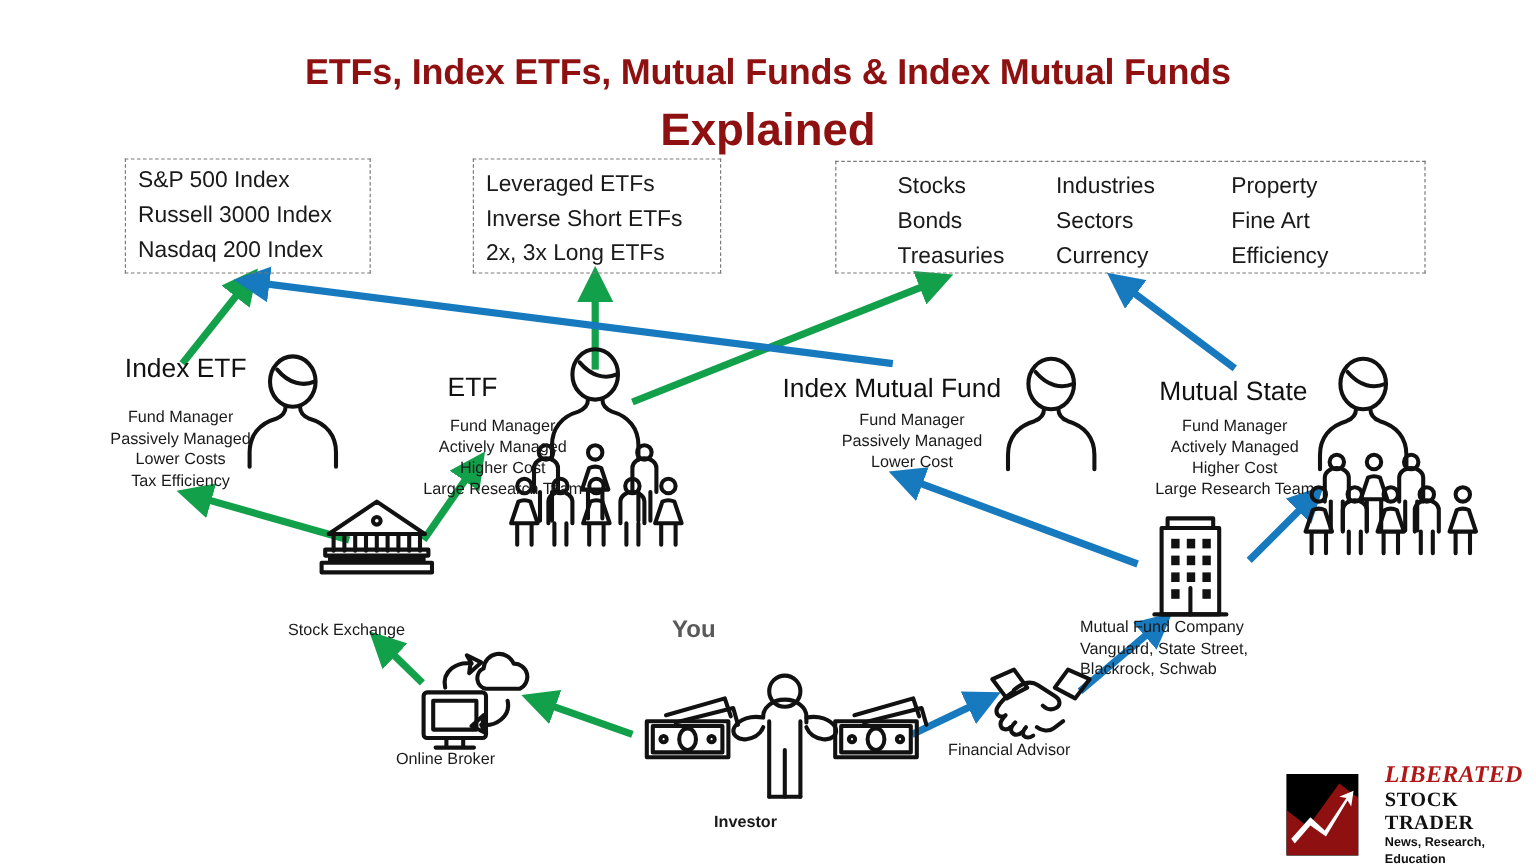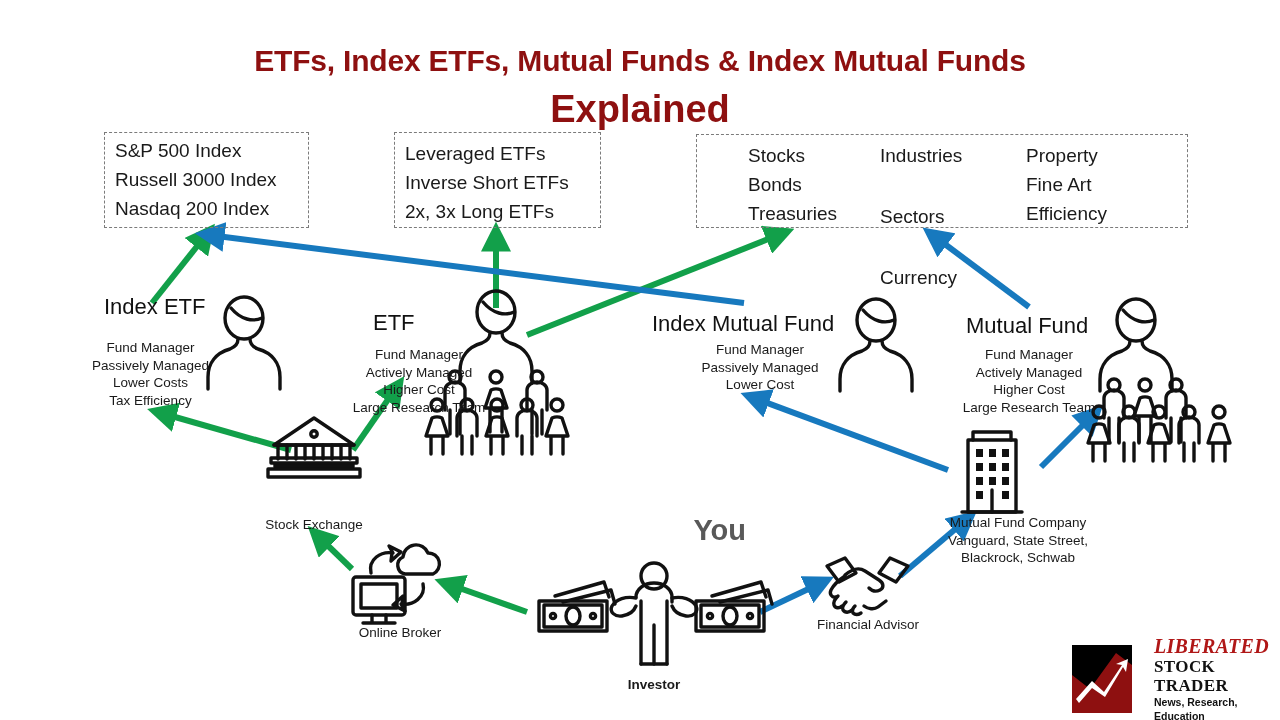--- a/index.html
+++ b/index.html
@@ -32,21 +32,21 @@
   }
   .asset-col{display:flex;flex-direction:column;}
   .asset-line{
     font-size:19px;color:#1a1a1a;line-height:29px;white-space:nowrap;
   }
 
   #box-index{left:104px;top:132px;width:205px;height:96px;align-items:center;}
   #box-lev{left:394px;top:132px;width:207px;height:96px;}
   #box-assets{left:696px;top:134px;width:492px;height:94px;justify-content:center;}
   #box-assets .asset-col{width:132px;}
-  #box-assets .asset-col.c2{width:146px;gap:32px;}
+  #box-assets .asset-col.c2{width:146px;}
   #box-assets .asset-col.c1{margin-left:22px;}
 
   
   .fund-title{
     font-size:22px;color:#111;white-space:nowrap;
   }
   .fund-sub{
     font-size:13.5px;color:#1a1a1a;line-height:17.5px;text-align:center;white-space:nowrap;
   }
 
@@ -56,30 +56,30 @@
   #t-etf{left:373px;top:310px;}
   #s-etf{left:333px;top:346px;width:172px;}
 
   #t-imf{left:652px;top:311px;}
   #s-imf{left:676px;top:341px;width:168px;}
 
   #t-mf{left:966px;top:313px;}
   #s-mf{left:938px;top:346px;width:182px;}
 
   
-  .cap{font-size:13.5px;color:#1a1a1a;text-align:center;line-height:17px;white-space:nowrap;}
+  .cap{font-size:13.5px;color:#1a1a1a;text-align:left;line-height:17px;white-space:nowrap;}
   #cap-stock-exch{left:240px;top:516px;width:148px;}
   #cap-broker{left:330px;top:624px;width:140px;}
   #cap-investor{left:595px;top:676px;width:118px;font-weight:bold;}
   #cap-advisor{left:790px;top:616px;width:156px;}
   #cap-mfc{left:900px;top:514px;width:236px;line-height:17.5px;}
 
   #label-you{
-    left:560px;top:514px;width:186px;text-align:right;
-    font-size:29px;font-weight:bold;color:#595959;
+    left:560px;top:514px;width:186px;text-align:left;
+    font-size:20px;font-weight:bold;color:#595959;
   }
 
   
   svg.layer{position:absolute;left:0;top:0;width:1280px;height:720px;overflow:visible;}
   #arrow-layer{pointer-events:none;}
   .ico{fill:none;stroke:#111111;stroke-width:3.4;stroke-linejoin:round;stroke-linecap:round;}
   .ico-fill{fill:#111111;stroke:none;}
 
   
   #logo{
@@ -360,21 +360,21 @@
     <div>Large Research Team</div>
   </div>
 
   <div class="abs fund-title" id="t-imf">Index Mutual Fund</div>
   <div class="abs fund-sub" id="s-imf">
     <div>Fund Manager</div>
     <div>Passively Managed</div>
     <div>Lower Cost</div>
   </div>
 
-  <div class="abs fund-title" id="t-mf">Mutual Fund</div>
+  <div class="abs fund-title" id="t-mf">Mutual State</div>
   <div class="abs fund-sub" id="s-mf">
     <div>Fund Manager</div>
     <div>Actively Managed</div>
     <div>Higher Cost</div>
     <div>Large Research Team</div>
   </div>
 
   <div class="abs cap" id="cap-stock-exch">Stock Exchange</div>
   <div class="abs cap" id="cap-broker">Online Broker</div>
   <div class="abs cap" id="cap-investor">Investor</div>

